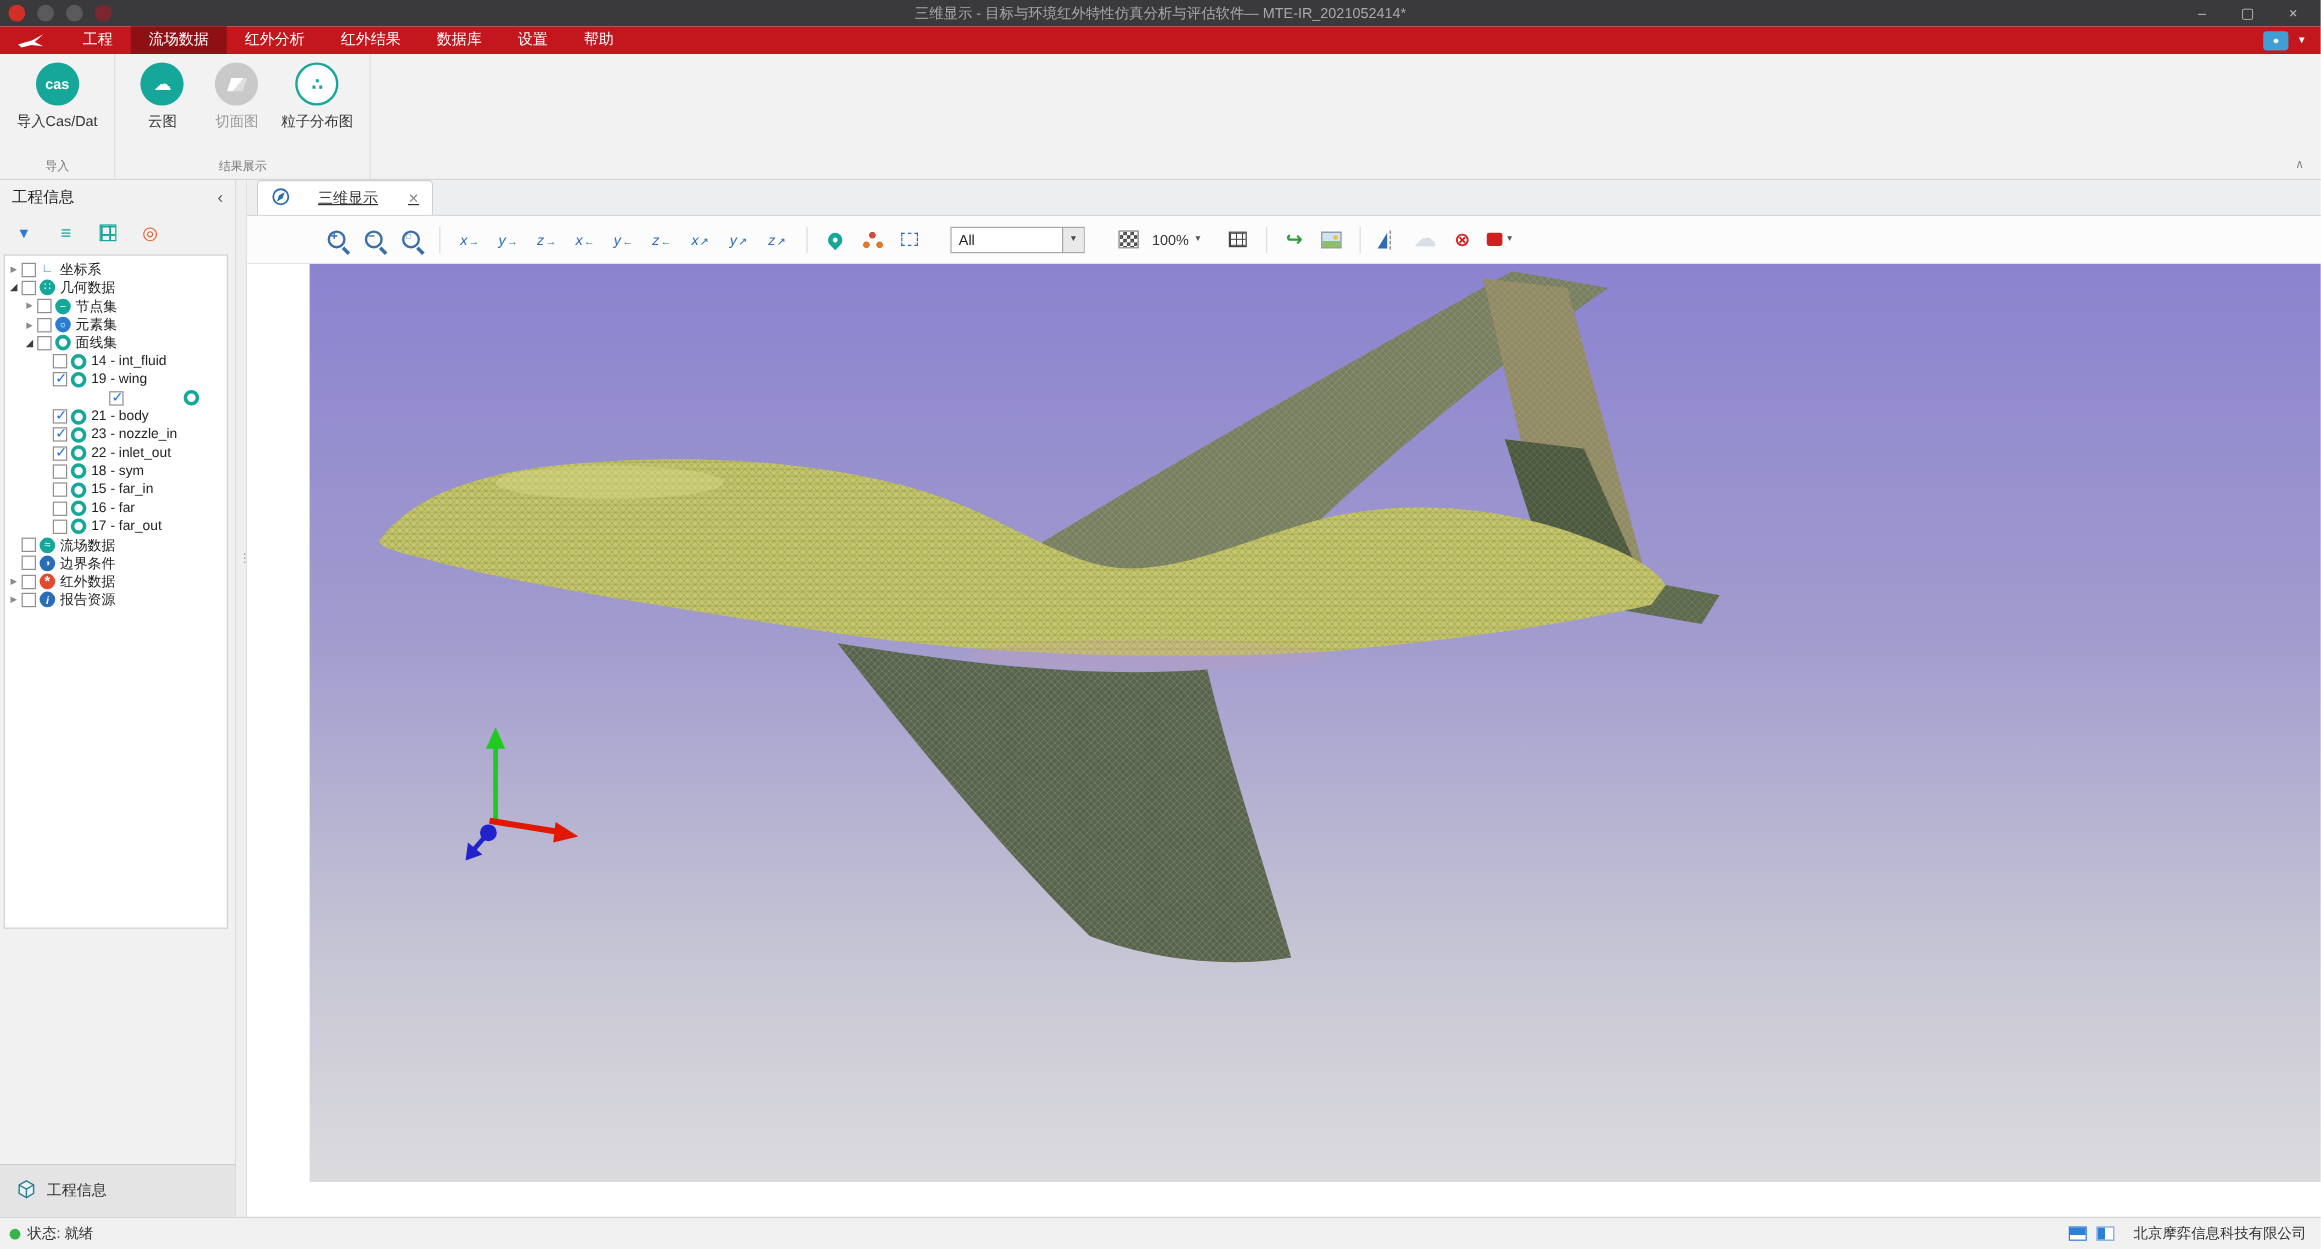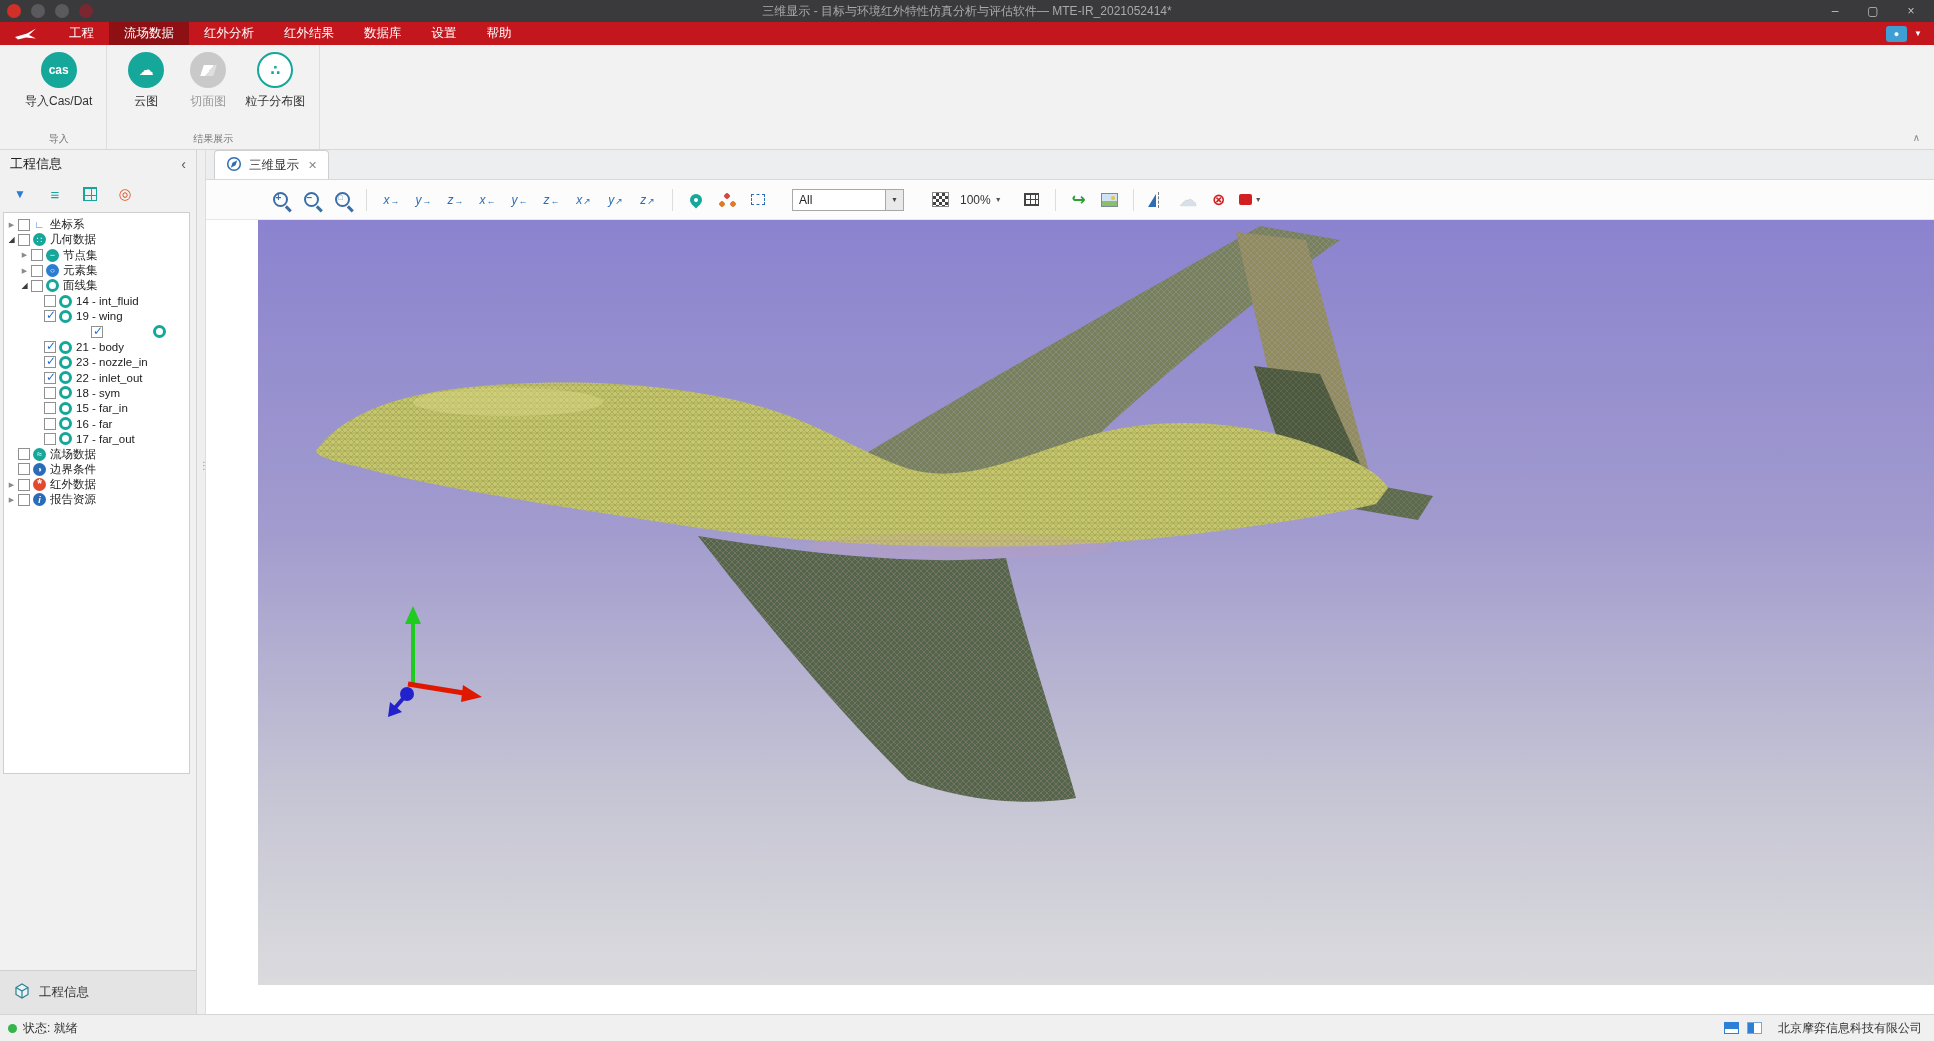--- a/index.html
+++ b/index.html
@@ -25,21 +25,21 @@
   .menubar{position:absolute;left:0;top:22px;right:0;height:23px;background:var(--red);display:flex;align-items:stretch;}
   .mb-logo{display:flex;align-items:center;padding:0 16px 0 14px;}
   .mb-tabs{display:flex;}
   .mb-tab{padding:0 15px;display:flex;align-items:center;color:#fff;font-size:12.5px;cursor:default;}
   .mb-tab.active{background:var(--red-active);}
   .mb-right{margin-left:auto;display:flex;align-items:center;gap:7px;padding-right:12px;}
   .mb-appbtn{width:21px;height:16px;border-radius:3px;background:#3f9fd4;color:#fff;font-size:9px;display:flex;align-items:center;justify-content:center;}
   .mb-caret{color:#fff;font-size:8px;}
 
   
-  .ribbon{position:absolute;left:0;top:45px;right:0;height:105px;background:#f3f2f2;border-bottom:1px solid #d7d7d7;padding-left:11px;}
+  .ribbon{position:absolute;left:0;top:45px;right:0;height:105px;background:#f3f2f2;border-bottom:1px solid #d7d7d7;}
   .ribbon-groups{display:flex;height:100%;}
   .rgroup{position:relative;display:flex;padding:5px 8px 20px 8px;border-right:1px solid #dedede;}
   .rgroup-name{position:absolute;left:0;right:0;bottom:3px;text-align:center;font-size:10px;color:#777;}
   .rbtn{min-width:62px;padding:2px 6px;display:flex;flex-direction:column;align-items:center;gap:5px;}
   .rbtn-icon{width:36px;height:36px;border-radius:50%;background:var(--teal);color:#fff;display:flex;align-items:center;justify-content:center;font-size:15px;flex:none;}
   .rbtn-icon.cas{font-size:12px;font-weight:bold;}
   .rbtn-icon.slice{background:#c9c9c9;}
   .rbtn-icon.particles{background:#fff;border:2px solid var(--teal);color:var(--teal);font-weight:bold;font-size:14px;}
   .rbtn-label{font-size:12px;color:#333;white-space:nowrap;}
   .rbtn.disabled .rbtn-label{color:#9a9a9a;}
@@ -69,21 +69,21 @@
   .ti-infrared{background:#e2492f;font-weight:bold;font-size:12px;line-height:5px;}
   .ti-report{background:#2b6cb8;font-style:italic;font-weight:bold;}
   .ti-faceset,.ti-surface{background:#fff;border:3px solid var(--teal);width:13px;height:13px;}
   .lp-dock{position:absolute;left:0;right:0;bottom:0;height:44px;background:#e4e4e4;border-top:1px solid #cfcfcf;display:flex;align-items:center;gap:9px;padding-left:14px;font-size:12.5px;color:#333;}
   .splitter{position:absolute;left:197px;top:150px;width:9px;bottom:27px;background:#efefef;border-right:1px solid #ddd;}
   .splitter span{position:absolute;left:2px;top:310px;color:#999;font-size:10px;letter-spacing:-1px;}
 
   
   .main{position:absolute;left:206px;top:150px;right:0;bottom:27px;background:#fff;}
   .doc-tabbar{height:30px;background:#eceef0;border-bottom:1px solid #d8d8d8;display:flex;align-items:flex-end;padding-left:8px;}
-  .doc-tab{height:29px;background:#fff;border:1px solid #cfcfcf;border-bottom:none;border-radius:4px 4px 0 0;display:flex;align-items:center;gap:7px;padding:0 11px;font-size:12.5px;color:#333;}
+  .doc-tab{height:29px;background:#fff;border:1px solid #cfcfcf;border-bottom:none;border-radius:4px 4px 0 0;display:flex;align-items:center;gap:23px;padding:0 11px;font-size:12.5px;color:#333;text-decoration:underline;}
   .doc-close{color:#888;font-size:11px;margin-left:2px;}
   .vp-toolbar{height:40px;display:flex;align-items:center;gap:9px;padding-left:64px;background:#fcfcfc;border-bottom:1px solid #e6e6e6;}
   .vpt{height:24px;min-width:22px;display:flex;align-items:center;justify-content:center;}
   .vsep{width:1px;height:22px;background:#ddd;margin:0 3px;flex:none;}
   .mag{position:relative;width:22px;height:22px;}
   .mag::before{content:"";position:absolute;left:3px;top:3px;width:11px;height:11px;border:2px solid #3a6ea8;border-radius:50%;}
   .mag::after{content:"";position:absolute;left:16px;top:16px;width:7px;height:2.5px;background:#3a6ea8;transform:rotate(45deg);transform-origin:0 50%;}
   .mag .sign{position:absolute;left:3px;top:3px;width:11px;height:11px;display:flex;align-items:center;justify-content:center;font-size:10px;font-weight:bold;color:#3a6ea8;}
   .vw{display:flex;align-items:baseline;justify-content:center;width:25px;color:#2e6db4;font-size:12px;}
   .vw i{font-style:italic;}

